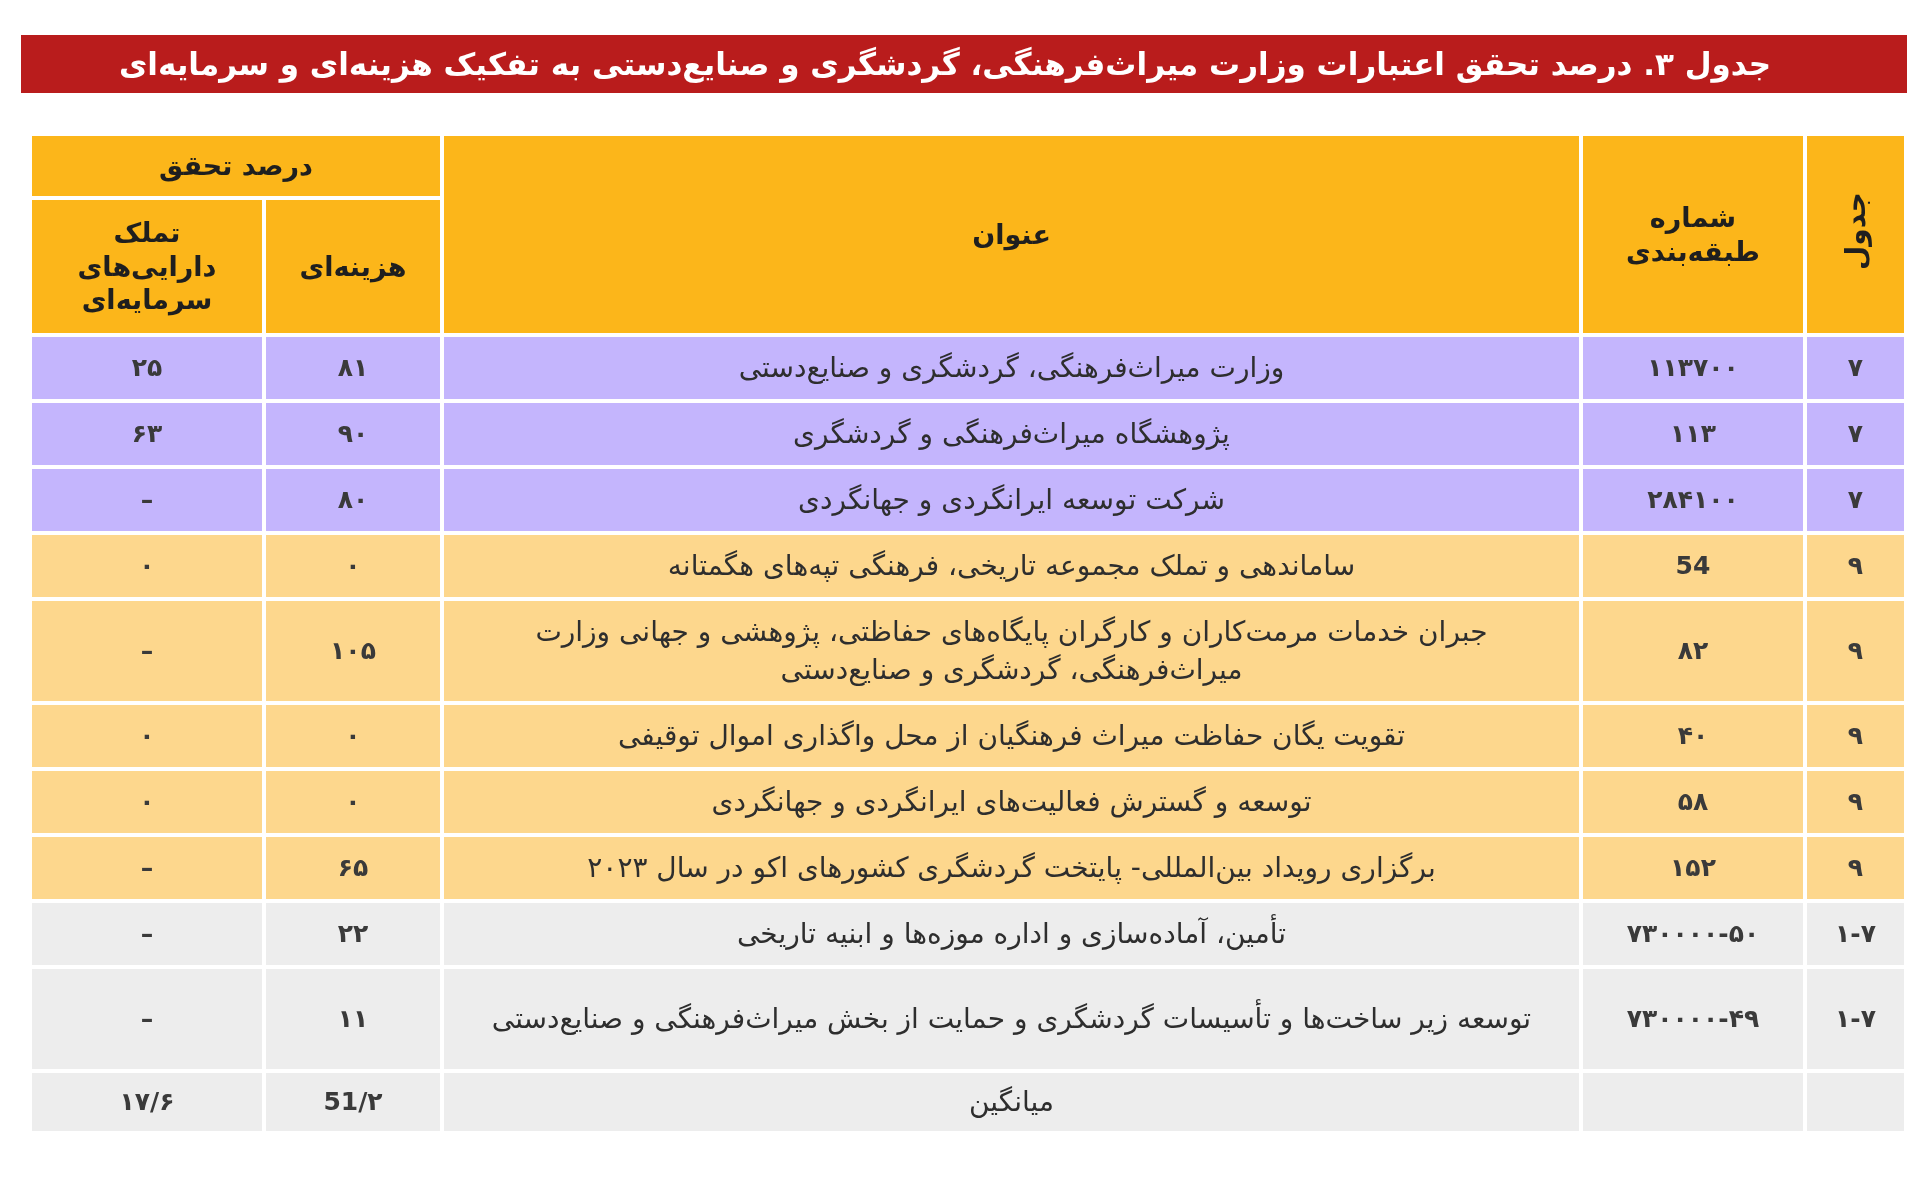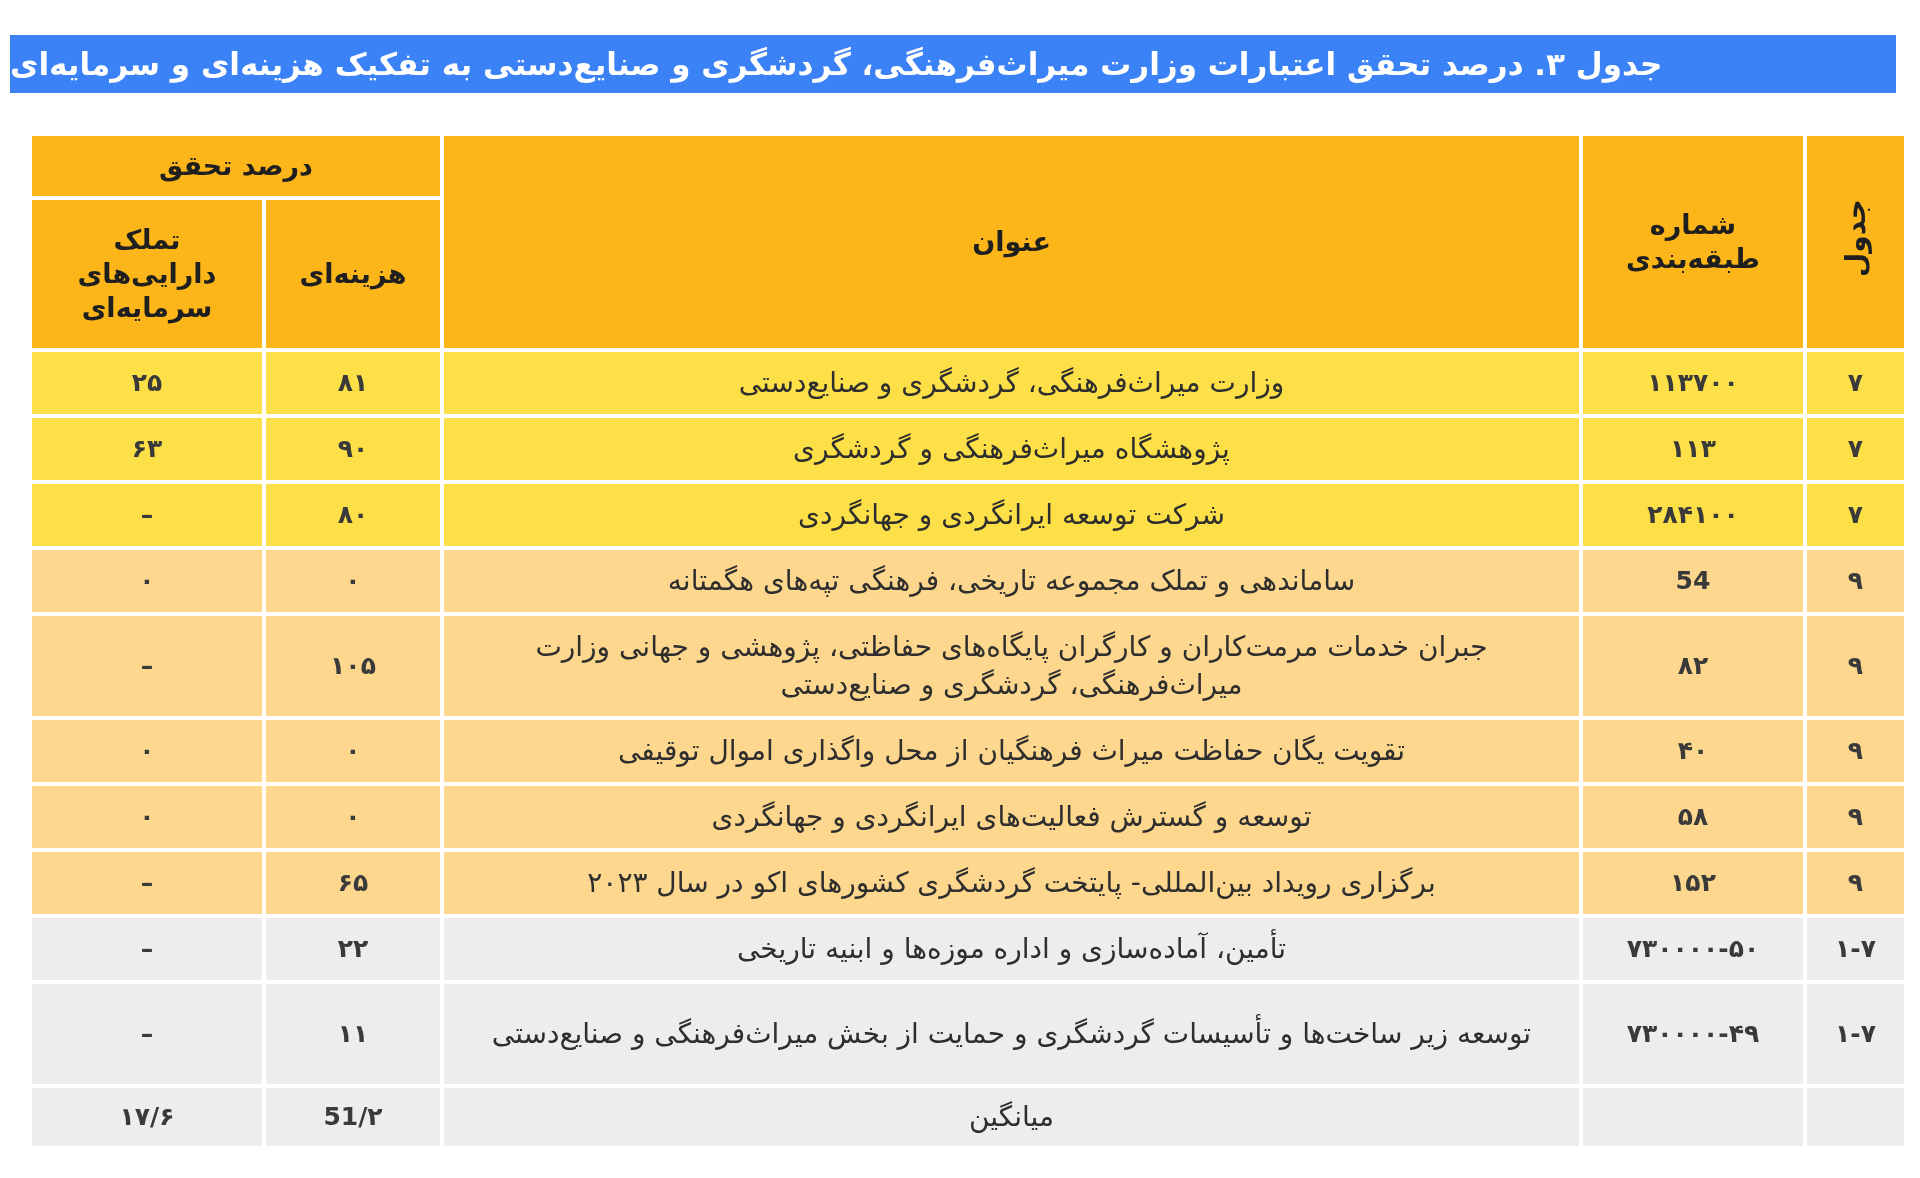--- a/index.html
+++ b/index.html
@@ -10,28 +10,28 @@
     body {
       width: 1920px;
       height: 1178px;
       position: relative;
       overflow: hidden;
       font-family: "DejaVu Sans", "Liberation Sans", sans-serif;
       color: #2b2b2b;
     }
     .title-banner {
       position: absolute;
-      left: 10px;
+      left: 21px;
       top: 35px;
       width: 1886px;
       height: 58px;
-      background: #3b82f6;
+      background: #b91c1c;
       display: flex;
       align-items: center;
-      justify-content: flex-end;
+      justify-content: center;
       padding-right: 38px;
       box-sizing: border-box;
     }
     .title-text {
       color: #ffffff;
       font-size: 31px;
       font-weight: bold;
       white-space: nowrap;
       letter-spacing: -0.3px;
     }
@@ -61,29 +61,29 @@
       font-size: 27px;
       line-height: 1.25;
     }
     .th-vertical {
       writing-mode: vertical-rl;
       transform: rotate(180deg);
       display: inline-block;
       font-size: 28px;
     }
     .th-group { height: 60px; }
-    .th-sub { height: 148px; }
+    .th-sub { height: 133px; }
     td {
       font-size: 28px;
       line-height: 1.35;
       color: #2e2e2e;
     }
     td.num { font-weight: bold; font-size: 25px; color: #3a3a3a; }
     td.title-cell { padding: 6px 40px; }
-    tr.g-green td { background: #fde047; }
+    tr.g-green td { background: #c4b5fd; }
     tr.g-orange td { background: #fdd78d; }
     tr.g-gray td { background: #ededed; }
     tr.h1 td { height: 62px; }
     tr.h2 td { height: 100px; }
     tr.h3 td { height: 58px; }
   </style>
 </head>
 <body>
 
 <div class="title-banner">

